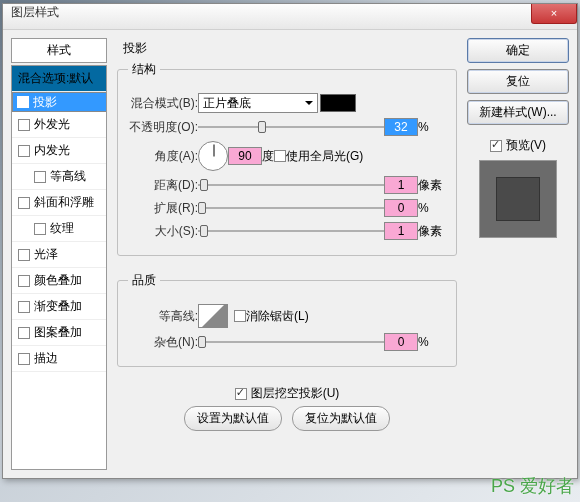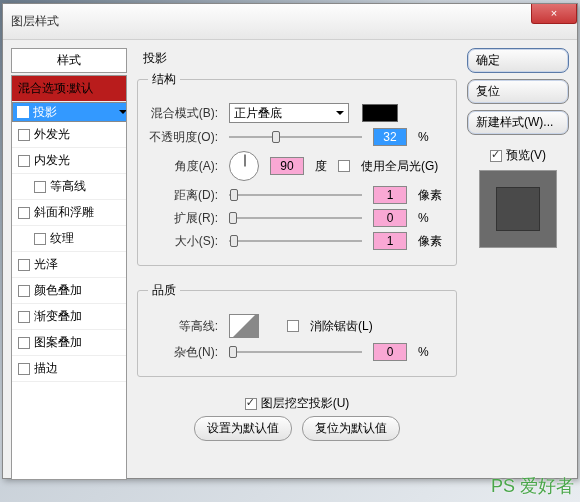--- a/index.html
+++ b/index.html
@@ -1,54 +1,54 @@
 <!DOCTYPE html>
 <html><head>
 <meta charset="utf-8">
 <style>
 *{box-sizing:border-box;margin:0;padding:0;font-family:"Microsoft YaHei","SimSun",sans-serif;font-size:12px}
 body{background:linear-gradient(135deg,#6a7a8a 0%,#c8d0d8 40%,#e8ecf0 100%);width:580px;height:502px;overflow:hidden}
 .dialog{position:absolute;top:3px;left:2px;width:576px;height:476px;background:#f0f0f0;border:1px solid #888;box-shadow:2px 2px 6px rgba(0,0,0,.3)}
-.titlebar{height:36px;background:linear-gradient(#fdfdfd,#e8e8e8);border-bottom:1px solid #d0d0d0;display:flex;align-items:center;padding-left:8px;position:relative}
+.titlebar{height:26px;background:linear-gradient(#fdfdfd,#e8e8e8);border-bottom:1px solid #d0d0d0;display:flex;align-items:flex-start;padding-left:8px;position:relative}
 .titlebar .t{font-size:12px;color:#333}
 .closebtn{position:absolute;right:0;top:0;width:46px;height:20px;background:linear-gradient(#e07070,#c83838);color:#fff;text-align:center;line-height:18px;border:1px solid #a02020;border-top:none;border-radius:0 0 3px 3px;font-size:11px}
 .body{display:flex;padding:8px;gap:6px;height:calc(100% - 26px)}
-.leftcol{width:116px;display:flex;flex-direction:column}
+.leftcol{width:96px;display:flex;flex-direction:column}
 .lhdr{background:#fff;border:1px solid #999;padding:3px 6px;text-align:center;margin-bottom:2px}
 .stylelist{flex:1;background:#fff;border:1px solid #999;overflow:auto}
 .sitem{padding:4px 6px;display:flex;align-items:center;gap:4px;border-bottom:1px solid #eee}
-.sitem.hdr{background:#b91c1c}
+.sitem.hdr{background:#0369a1}
 .sitem.sel{background:#3399ff;color:#fff}
 .sitem.indent{padding-left:22px}
 .chk{width:12px;height:12px;border:1px solid #888;background:#fff;display:inline-block;position:relative}
 .chk.on::after{content:"✓";position:absolute;top:-3px;left:0;font-size:11px;color:#333}
 .sitem.sel .chk{border-color:#fff}
 .sitem.sel .chk.on::after{color:#fff}
 .midcol{flex:1;display:flex;flex-direction:column;padding:0 4px}
 .gtitle{font-size:12px;margin:2px 0 4px 6px}
 fieldset{border:1px solid #c0c0c0;border-radius:3px;padding:10px 10px 10px 10px;margin-bottom:16px}
 legend{padding:0 4px;font-size:12px}
-.row{display:flex;align-items:center;margin:5px 0;gap:11px}
+.row{display:flex;align-items:center;margin:5px 0;gap:0}
 .lbl{width:70px;text-align:right;color:#333}
 .sel{border:1px solid #888;background:#fff;height:20px;width:120px;display:flex;align-items:center;padding:0 4px;position:relative}
 .sel::after{content:"";position:absolute;right:4px;top:7px;border:4px solid transparent;border-top-color:#000}
 .swatch{width:36px;height:18px;background:#000;border:1px solid #666;margin-left:2px}
 .slider{flex:1;height:16px;position:relative;min-width:100px}
 .slider .track{position:absolute;top:7px;left:0;right:0;height:2px;background:#b0b0b0}
 .slider .thumb{position:absolute;top:2px;width:8px;height:12px;background:#e8e8e8;border:1px solid #666;border-radius:2px}
 .numin{width:34px;height:18px;border:1px solid #888;background:#f9a8d4;text-align:center;line-height:16px}
 .numin.hl{background:#3399ff;color:#fff}
 .unit{width:28px}
 .anglectl{width:30px;height:30px;border:1px solid #888;border-radius:50%;background:#fff;position:relative}
 .anglectl::after{content:"";position:absolute;top:14px;left:15px;width:12px;height:1px;background:#000;transform-origin:left;transform:rotate(-90deg)}
 .contour{width:30px;height:24px;border:1px solid #888;background:linear-gradient(135deg,#fff 49%,#888 51%);display:inline-block}
 .btnrow{display:flex;gap:10px;justify-content:center;margin-top:4px}
 .btn{background:linear-gradient(#fdfdfd,#e4e4e4);border:1px solid #999;border-radius:12px;padding:3px 12px;min-width:84px;text-align:center;cursor:default}
 .rightcol{width:102px;display:flex;flex-direction:column;gap:6px;align-items:stretch}
-.rbtn{background:linear-gradient(#fdfdfd,#e4e4e4);border:1px solid #8a8a8a;border-radius:8px;padding:3px 8px;box-shadow:0 0 0 1px #c8d4e8 inset}
+.rbtn{background:linear-gradient(#fdfdfd,#e4e4e4);border:1px solid #8a8a8a;border-radius:3px;padding:3px 0;text-align:center;box-shadow:0 0 0 1px #c8d4e8 inset}
 .rbtn.primary{border-color:#5a7aa8}
 .prevbox{margin-top:6px}
 .prevframe{width:78px;height:78px;border:1px solid #999;background:#6b6b6b;margin:6px auto 0;display:flex;align-items:center;justify-content:center}
 .prevframe .inner{width:44px;height:44px;background:#4a4a4a;border:1px solid #333}
 .watermark{position:absolute;right:6px;bottom:4px;font-size:18px;font-weight:normal;color:#4aa64a;text-shadow:0 0 2px #fff}
 .midcol .bottomchk{display:flex;justify-content:center;align-items:center;gap:4px;margin:2px 0 0}
 </style>
 </head>
 <body>
 

